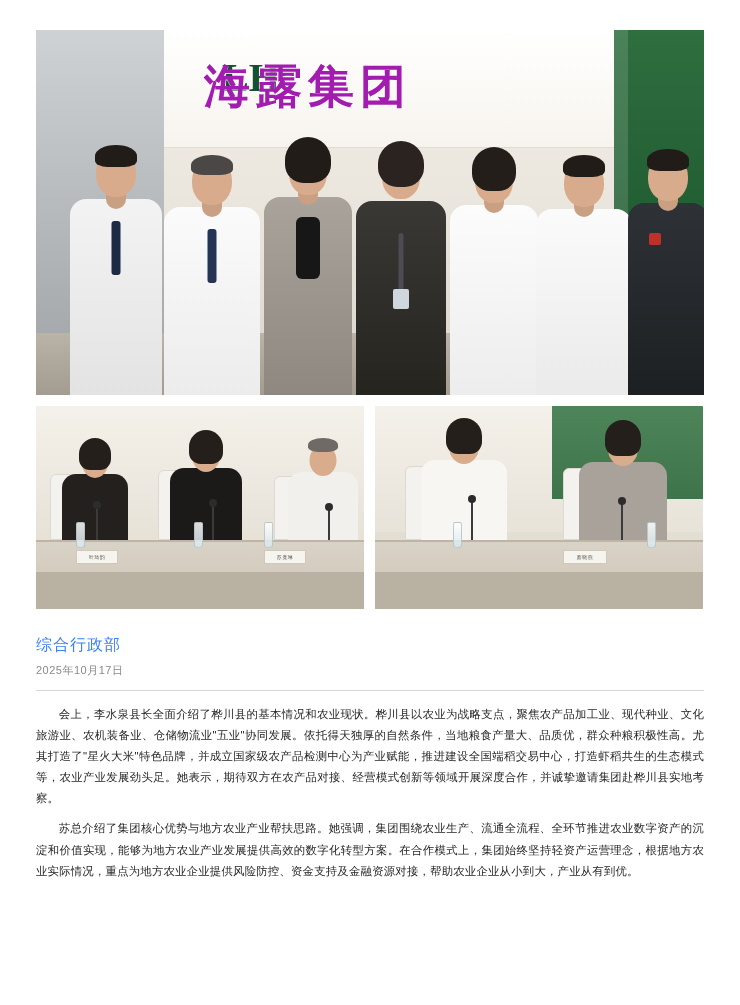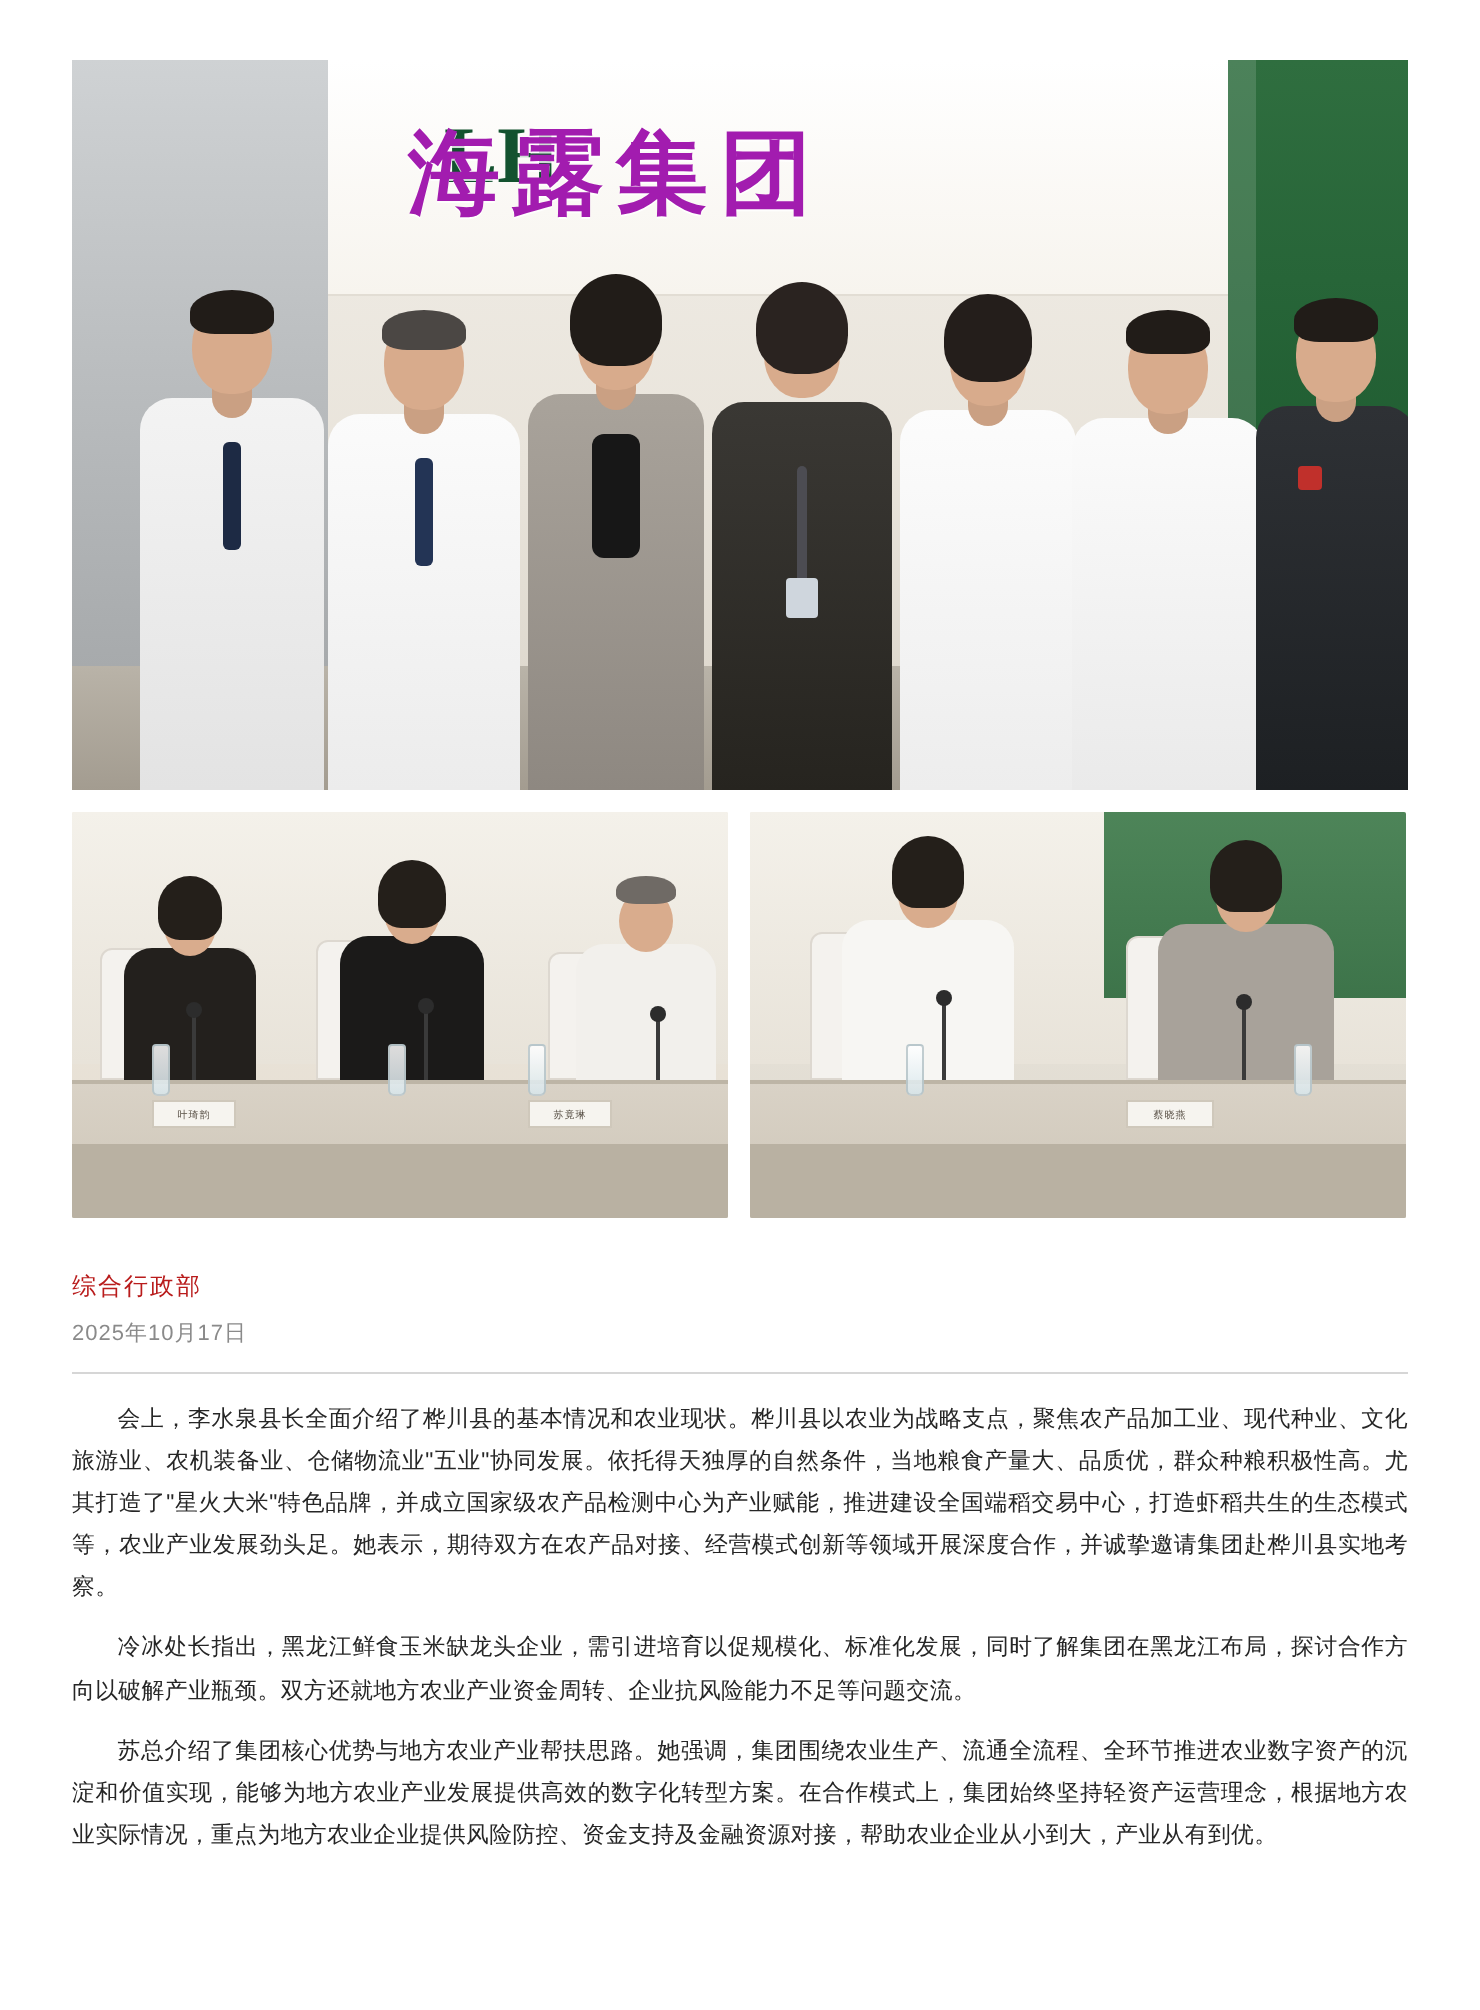--- a/index.html
+++ b/index.html
@@ -164,22 +164,22 @@
   }
 
   
   .masthead {
     margin-top: 26px;
     display: flex;
     align-items: flex-end;
     justify-content: space-between;
   }
   .dept {
-    font-size: 12px;
-    color: #b91c1c;
+    font-size: 16px;
+    color: #3b82f6;
     letter-spacing: 1px;
   }
   .issue-date {
     margin-top: 7px;
     font-size: 11px;
     color: #8a8a8a;
     letter-spacing: .5px;
   }
   .issue-badge {
     background: #1c2a4a;
@@ -373,18 +373,17 @@
     <div>
       <div class="dept">综合行政部</div>
       <div class="issue-date">2025年10月17日</div>
     </div>
   </div>
   <div class="rule"></div>
 
 
   <div class="body-copy">
     <p>会上，李水泉县长全面介绍了桦川县的基本情况和农业现状。桦川县以农业为战略支点，聚焦农产品加工业、现代种业、文化旅游业、农机装备业、仓储物流业"五业"协同发展。依托得天独厚的自然条件，当地粮食产量大、品质优，群众种粮积极性高。尤其打造了"星火大米"特色品牌，并成立国家级农产品检测中心为产业赋能，推进建设全国端稻交易中心，打造虾稻共生的生态模式等，农业产业发展劲头足。她表示，期待双方在农产品对接、经营模式创新等领域开展深度合作，并诚挚邀请集团赴桦川县实地考察。</p>
-    <p>冷冰处长指出，黑龙江鲜食玉米缺龙头企业，需引进培育以促规模化、标准化发展，同时了解集团在黑龙江布局，探讨合作方向以破解产业瓶颈。双方还就地方农业产业资金周转、企业抗风险能力不足等问题交流。</p>
     <p>苏总介绍了集团核心优势与地方农业产业帮扶思路。她强调，集团围绕农业生产、流通全流程、全环节推进农业数字资产的沉淀和价值实现，能够为地方农业产业发展提供高效的数字化转型方案。在合作模式上，集团始终坚持轻资产运营理念，根据地方农业实际情况，重点为地方农业企业提供风险防控、资金支持及金融资源对接，帮助农业企业从小到大，产业从有到优。</p>
 
   </div>
 
 </div>
 
 </body></html>

